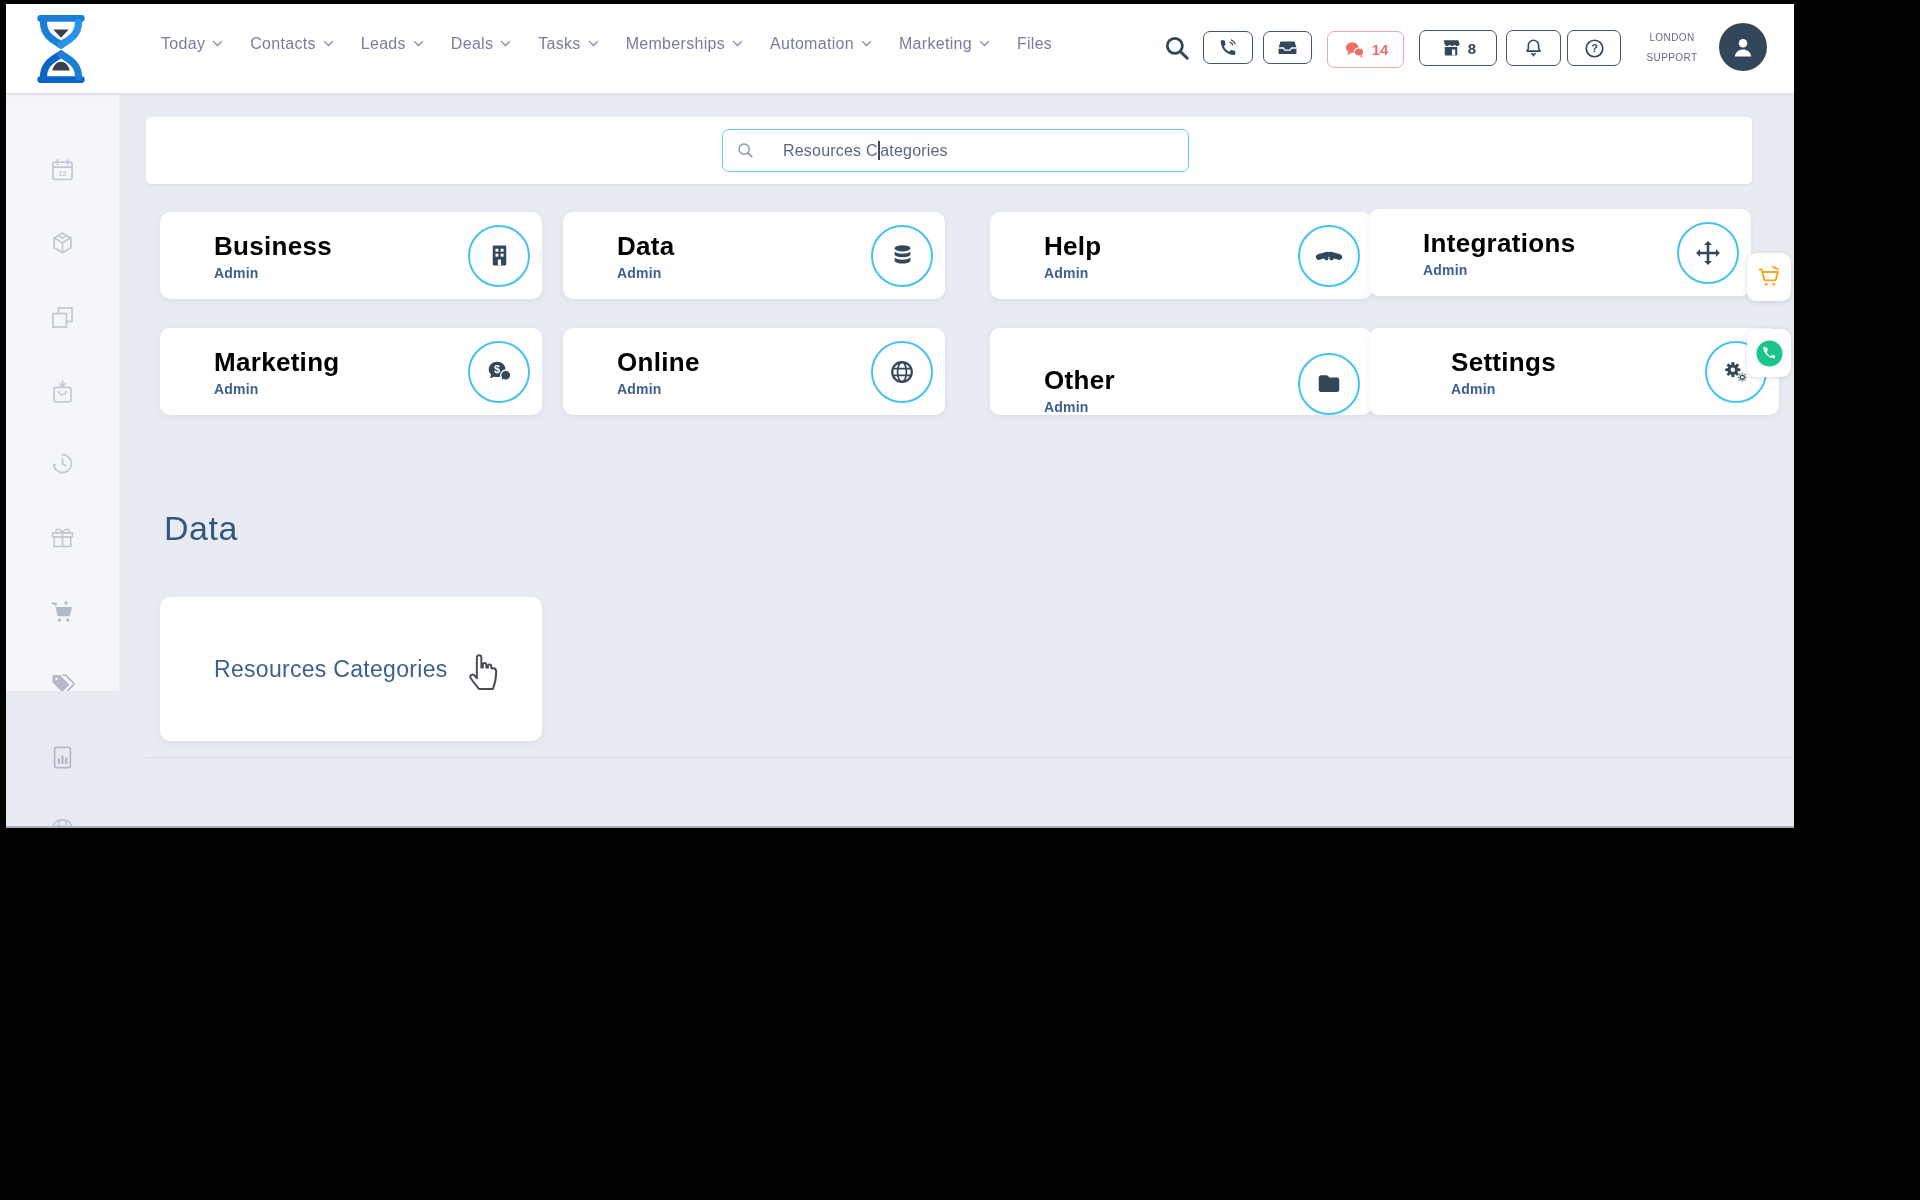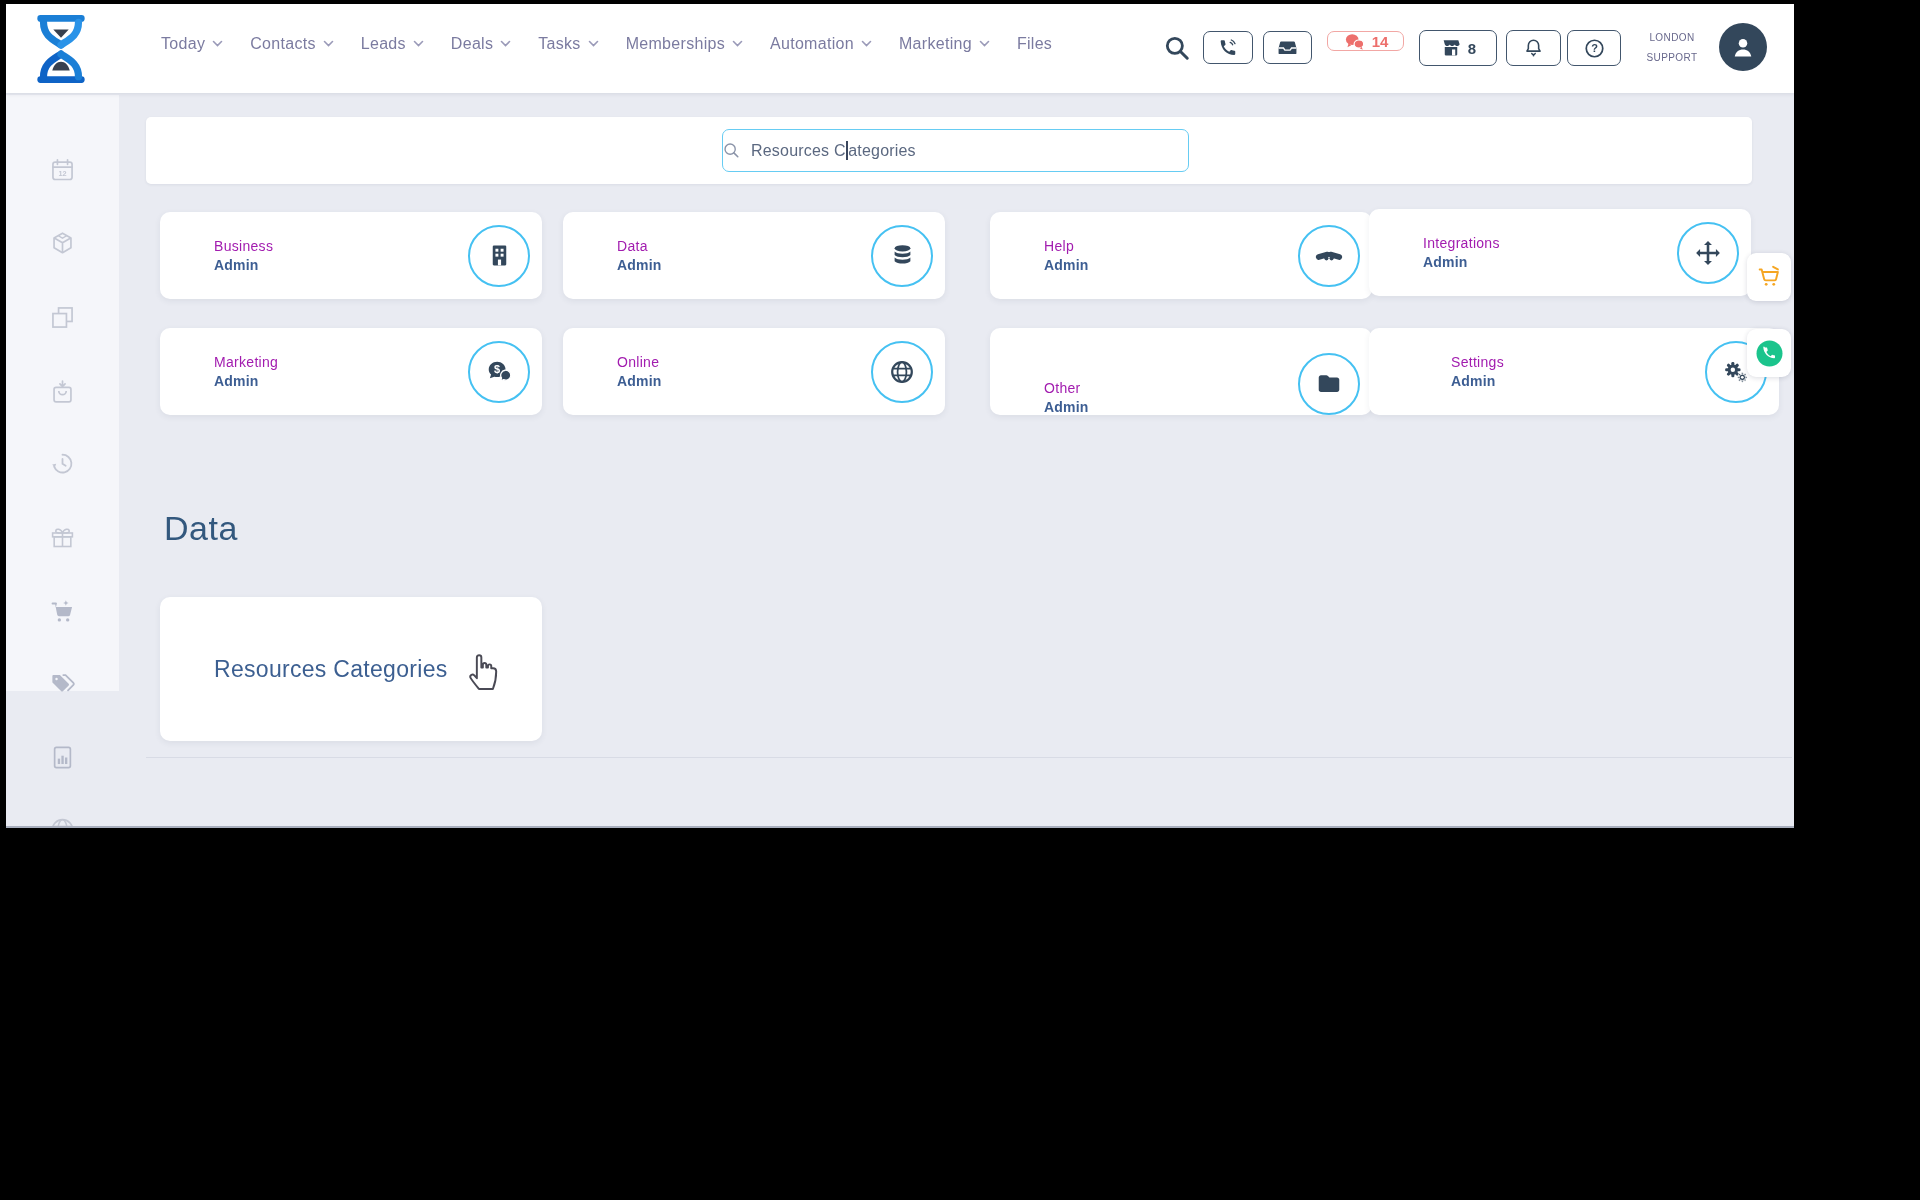--- a/index.html
+++ b/index.html
@@ -29,29 +29,29 @@
 
   
   .sidebar{position:absolute;left:0;top:91px;width:113px;height:596px;background:#f5f6fa;}
   .side-ic{position:absolute;left:43px;width:27px;height:27px;cursor:pointer;}
 
   
   .search-panel{position:absolute;left:140px;top:113px;width:1606px;height:67px;background:#fff;
                 border-radius:5px;box-shadow:0 1px 3px rgba(30,40,70,.07);}
   .search-input{position:absolute;left:716px;top:125px;width:467px;height:43px;background:#fff;
                 border:1.5px solid #66ccf3;border-radius:7px;box-sizing:border-box;display:flex;
-                align-items:center;padding-left:0;gap:11px;cursor:text;z-index:6;}
+                align-items:center;padding-left:14px;gap:29px;cursor:text;z-index:6;}
   .search-text{font-size:16px;color:#5b6880;letter-spacing:.2px;display:flex;align-items:center;}
   .caret{display:inline-block;width:1.5px;height:19px;background:#3b475e;margin:0 .5px;}
 
   
   .card{position:absolute;width:382px;height:87px;background:#fff;border-radius:10px;
         box-shadow:0 2px 6px rgba(45,62,95,.08);display:flex;align-items:center;cursor:pointer;}
   .card-text{margin-left:54px;flex:1;}
-  .card-title{font-size:14px;font-weight:400;color:#a21caf;letter-spacing:.3px;}
+  .card-title{font-size:26px;font-weight:700;color:#000000;letter-spacing:.3px;}
   .card-sub{font-size:14px;font-weight:700;color:#3d5e93;margin-top:3px;letter-spacing:.2px;}
   .icon-circle{width:58px;height:58px;border-radius:50%;border:2px solid #45c1f2;background:#fff;
                display:flex;align-items:center;justify-content:center;margin-right:12px;flex:0 0 auto;}
 
   
   .section-heading{position:absolute;left:158px;top:505px;font-size:34px;font-weight:500;
                    color:#33587e;letter-spacing:.5px;}
   .result-card{position:absolute;left:154px;top:573px;width:382px;height:144px;background:#fff;
                border-radius:10px;box-shadow:0 2px 6px rgba(45,62,95,.08);display:flex;
                align-items:center;cursor:pointer;margin-top:20px;}
@@ -149,21 +149,21 @@
       </svg>
     </div>
 
     <div class="tb-iconbtn" style="left:1257px;top:27px;width:49px;height:33px;">
       <svg width="21" height="21" viewBox="0 0 24 24">
         <path d="M4.6 5h14.8c.4 0 .8.3.9.7l1.9 6.8v6c0 .6-.4 1-1 1H2.8c-.6 0-1-.4-1-1v-6l1.9-6.8c.1-.4.5-.7.9-.7z" fill="#33475b"></path>
         <path d="M1.8 12.6h5.6l1.6 2.4h6l1.6-2.4h5.6" stroke="#fff" stroke-width="1.5" fill="none"></path>
       </svg>
     </div>
 
-    <div class="tb-iconbtn red" style="left:1321px;top:27px;width:77px;height:20px;">
+    <div class="tb-iconbtn red" style="left:1321px;top:27px;width:77px;height:37px;">
       <svg width="23" height="21" viewBox="0 0 24 22">
         <ellipse cx="9.6" cy="9" rx="6.6" ry="5.6" fill="#ed6f6c"></ellipse>
         <path d="M5.8 12.8L4.6 17l4-2z" fill="#ed6f6c"></path>
         <ellipse cx="16.6" cy="13.6" rx="5" ry="4.2" fill="#ed6f6c" stroke="#fff" stroke-width="1.2"></ellipse>
         <path d="M19.6 16.8l1 2.8-3.2-1.4z" fill="#ed6f6c"></path>
       </svg>
       <span class="badge-num">14</span>
     </div>
 
     <div class="tb-iconbtn" style="left:1413px;top:26px;width:78px;height:36px;">

